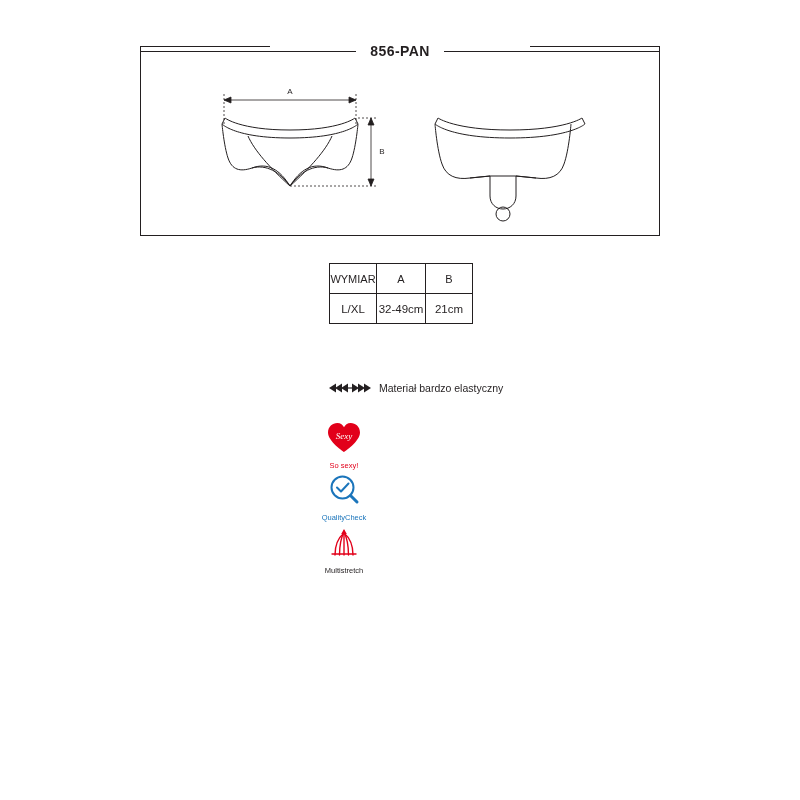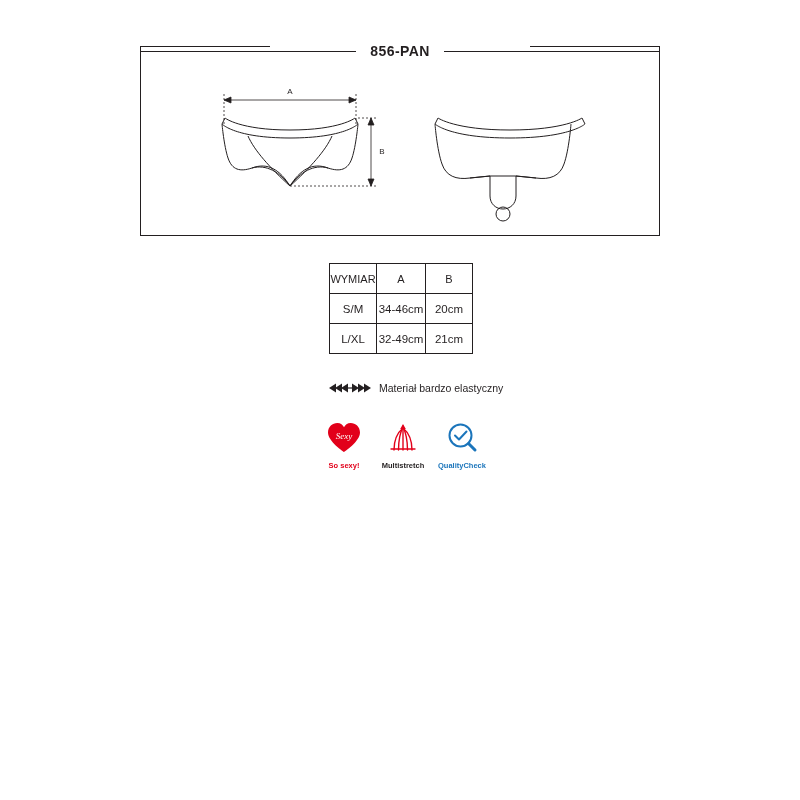--- a/index.html
+++ b/index.html
@@ -133,35 +133,36 @@
 
   
   .badges {
     position: absolute;
     left: 318px;
     top: 418px;
     width: 170px;
     display: flex;
     justify-content: space-between;
     align-items: flex-start;
+    flex-direction: column;
   }
   .badge {
     width: 52px;
     text-align: center;
   }
   .badge .art {
     height: 40px;
     display: flex;
     align-items: center;
     justify-content: center;
   }
   .badge .cap {
     margin-top: 4px;
     font-size: 7.5px;
-    font-weight: bold;
+    font-weight: normal;
     line-height: 1.1;
   }
   .cap-red { color: #e2001a; }
   .cap-dark { color: #231f20; }
   .cap-blue { color: #1b75bb; }
 </style>
 </head>
 <body>
 
 <div class="sheet">
@@ -229,25 +230,20 @@
     </g>
   </svg>
 
   <div class="table-wrap">
     <table class="sizes">
       <tbody>
           <tr class="head">
         <td class="c-label">WYMIAR</td>
         <td class="c-a">A</td>
         <td class="c-b">B</td>
-      </tr>
-      <tr>
-        <td class="c-label">S/M</td>
-        <td class="c-a">34-46cm</td>
-        <td class="c-b">20cm</td>
       </tr>
       <tr>
         <td class="c-label">L/XL</td>
         <td class="c-a">32-49cm</td>
         <td class="c-b">21cm</td>
       </tr>
     </tbody>
       </table>
   </div>
 
@@ -269,45 +265,45 @@
   <div class="badges">
 
     <div class="badge">
       <div class="art">
         <svg width="34" height="32" viewBox="0 0 34 32">
           <path d="M17,30 C17,30 1,19.5 1,10.5 C1,4.8 5.5,1 10.3,1 C13.6,1 16,3 17,5.3 C18,3 20.4,1 23.7,1 C28.5,1 33,4.8 33,10.5 C33,19.5 17,30 17,30 Z" fill="#e2001a"></path>
           <text x="17" y="17" font-size="9" font-style="italic" font-family="Liberation Serif, serif" fill="#ffffff" text-anchor="middle">Sexy</text>
         </svg>
       </div>
       <div class="cap cap-red">So sexy!</div>
+    </div>
+
+    <div class="badge">
+      <div class="art">
+        <svg width="32" height="32" viewBox="0 0 32 32">
+          <circle cx="14.5" cy="13.5" r="11" fill="none" stroke="#1b75bb" stroke-width="2"></circle>
+          <line x1="22.5" y1="21.5" x2="29" y2="28" stroke="#1b75bb" stroke-width="3" stroke-linecap="round"></line>
+          <polyline points="9,13.5 13,17.5 20.5,9.5" fill="none" stroke="#1b75bb" stroke-width="2" stroke-linecap="round" stroke-linejoin="round"></polyline>
+        </svg>
+      </div>
+      <div class="cap cap-blue">QualityCheck</div>
     </div>
 
     <div class="badge">
       <div class="art">
         <svg width="32" height="32" viewBox="0 0 32 32">
           <g stroke="#e2001a" stroke-width="1.4" fill="none" stroke-linecap="round">
             <path d="M16,4 L16,28"></path>
             <path d="M16,6 C10,11 7,19 7,28"></path>
             <path d="M16,6 C22,11 25,19 25,28"></path>
             <path d="M16,5 C13,11 11.5,19 11.5,28"></path>
             <path d="M16,5 C19,11 20.5,19 20.5,28"></path>
             <path d="M4,27 L28,27"></path>
           </g>
           <polygon points="16,2 13.2,7 18.8,7" fill="#e2001a"></polygon>
         </svg>
       </div>
       <div class="cap cap-dark">Multistretch</div>
     </div>
 
-    <div class="badge">
-      <div class="art">
-        <svg width="32" height="32" viewBox="0 0 32 32">
-          <circle cx="14.5" cy="13.5" r="11" fill="none" stroke="#1b75bb" stroke-width="2"></circle>
-          <line x1="22.5" y1="21.5" x2="29" y2="28" stroke="#1b75bb" stroke-width="3" stroke-linecap="round"></line>
-          <polyline points="9,13.5 13,17.5 20.5,9.5" fill="none" stroke="#1b75bb" stroke-width="2" stroke-linecap="round" stroke-linejoin="round"></polyline>
-        </svg>
-      </div>
-      <div class="cap cap-blue">QualityCheck</div>
-    </div>
-
   </div>
 
 </div>
 
 </body></html>

